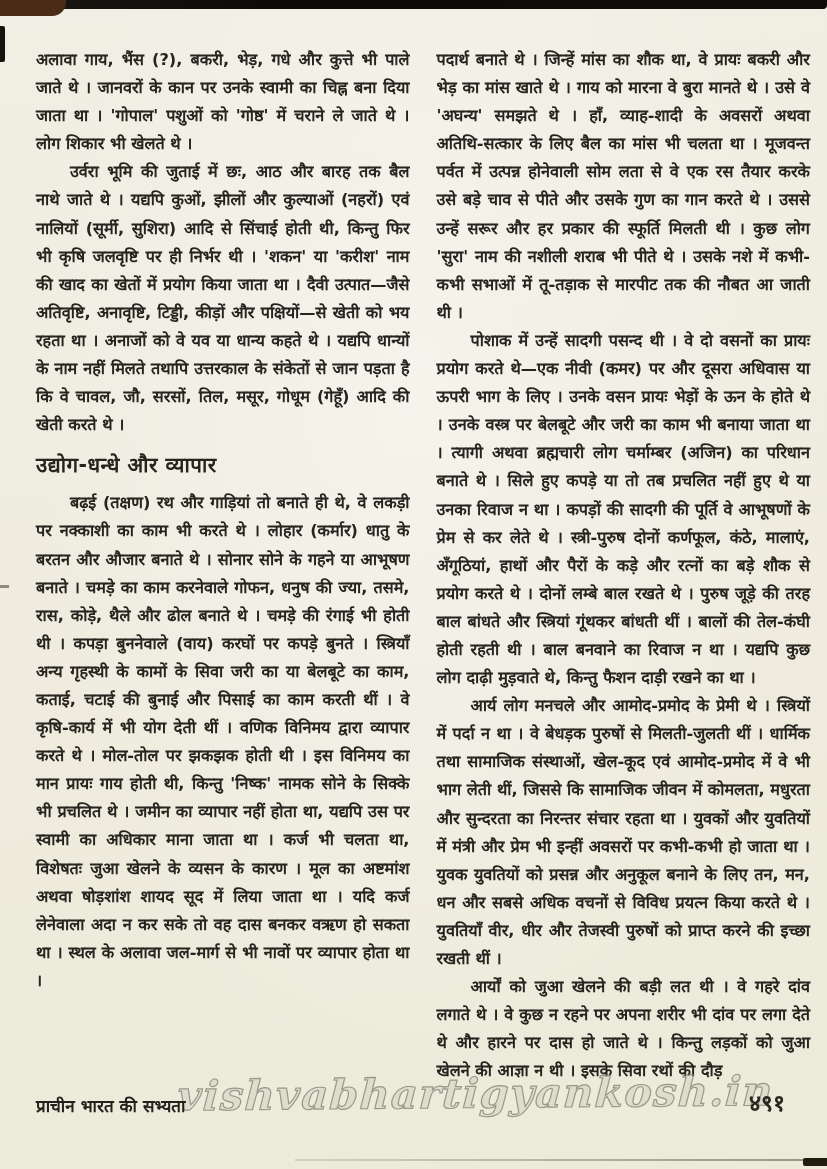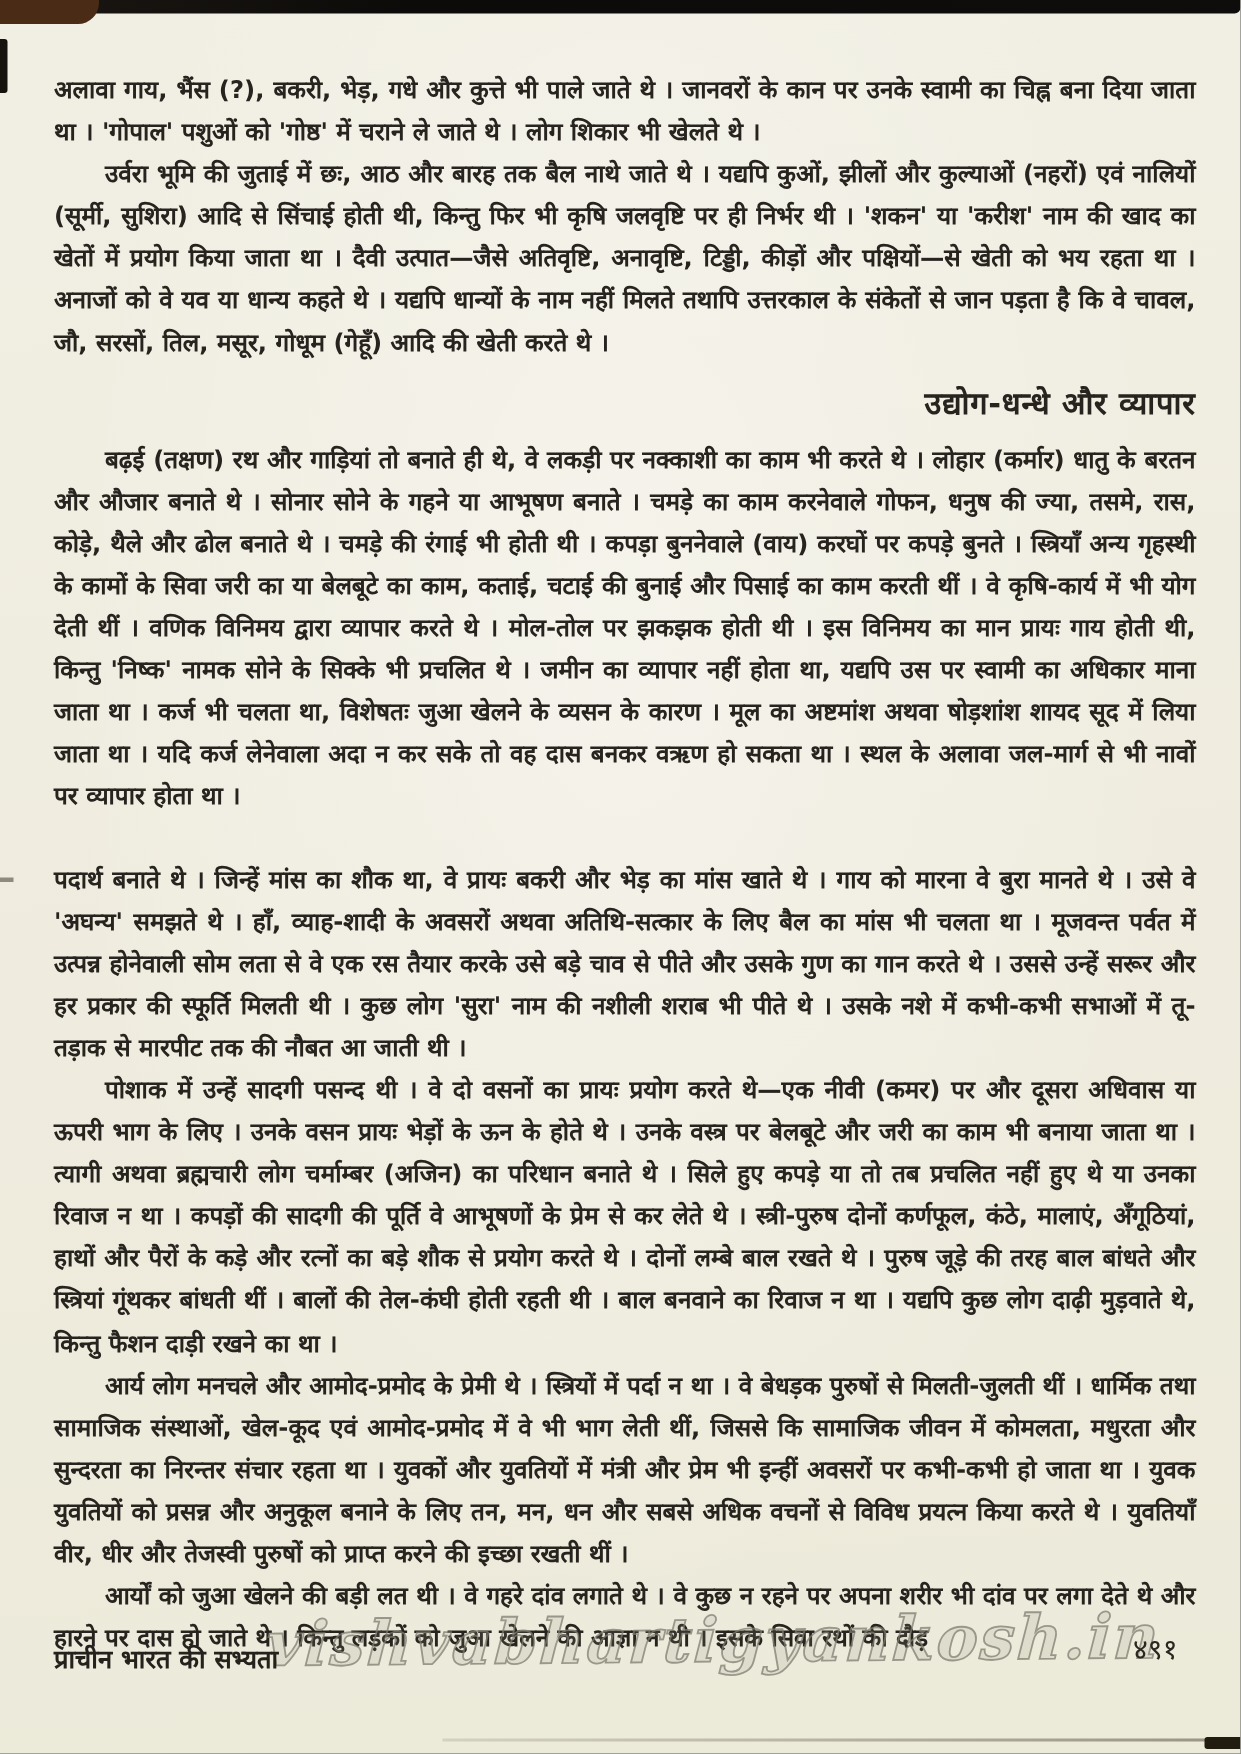--- a/index.html
+++ b/index.html
@@ -20,30 +20,30 @@
     border-radius:0 0 4px 2px;}
   .scan-top-corner{position:absolute;top:-4px;left:-8px;width:74px;height:20px;
     background:#4629166;background:#4a2c16;border-radius:0 0 14px 6px;}
   .scan-left-mark{position:absolute;top:26px;left:0;width:5px;height:36px;background:#16120d;border-radius:0 2px 2px 0;}
   .scan-left-dash{position:absolute;top:585px;left:0;width:9px;height:3px;background:#8e8a7e;}
   .scan-bottom-line{position:absolute;bottom:8px;left:295px;right:8px;height:2px;
     background:linear-gradient(to right, rgba(100,95,82,0.18), rgba(70,62,48,0.5));}
   .scan-bottom-corner{position:absolute;right:0;bottom:3px;width:24px;height:8px;background:#221b10;border-radius:2px 0 0 2px;}
 
   
-  .columns{position:absolute;top:46px;left:36px;right:30px;display:flex;gap:27px;flex-direction:column;}
+  .columns{position:absolute;top:46px;left:36px;right:17px;display:flex;gap:27px;}
   .col{flex:1 1 50%;text-align:justify;font-size:16.2px;line-height:28.1px;
     font-weight:600;-webkit-hyphens:none;hyphens:none;}
   .col p{margin:0;text-indent:34px;}
   .col p.cont{text-indent:0;}
-  .col h2{text-align:right;font-size:20.5px;line-height:26px;font-weight:700;margin:13px 0 11px;letter-spacing:0.5px;}
+  .col h2{text-align:left;font-size:20.5px;line-height:26px;font-weight:700;margin:13px 0 11px;letter-spacing:0.5px;}
 
   
   .footer-title{position:absolute;left:36px;top:1094px;font-size:17px;font-weight:700;color:#25221d;}
-  .page-number{position:absolute;right:42px;top:1086px;font-size:19px;font-weight:400;color:#2a2620;}
+  .page-number{position:absolute;right:42px;top:1086px;font-size:23px;font-weight:700;color:#2a2620;}
   .watermark{
     position:absolute;left:178px;top:1070px;width:540px;
     font-family:"DejaVu Serif", serif;font-style:italic;font-weight:700;
     font-size:41px;letter-spacing:1.5px;white-space:nowrap;
     color:rgba(150,146,136,0.15);
     -webkit-text-stroke:1.2px rgba(128,124,114,0.75);
     transform:skewX(-4deg) rotate(-0.5deg);
   }
 </style>
 </head>

